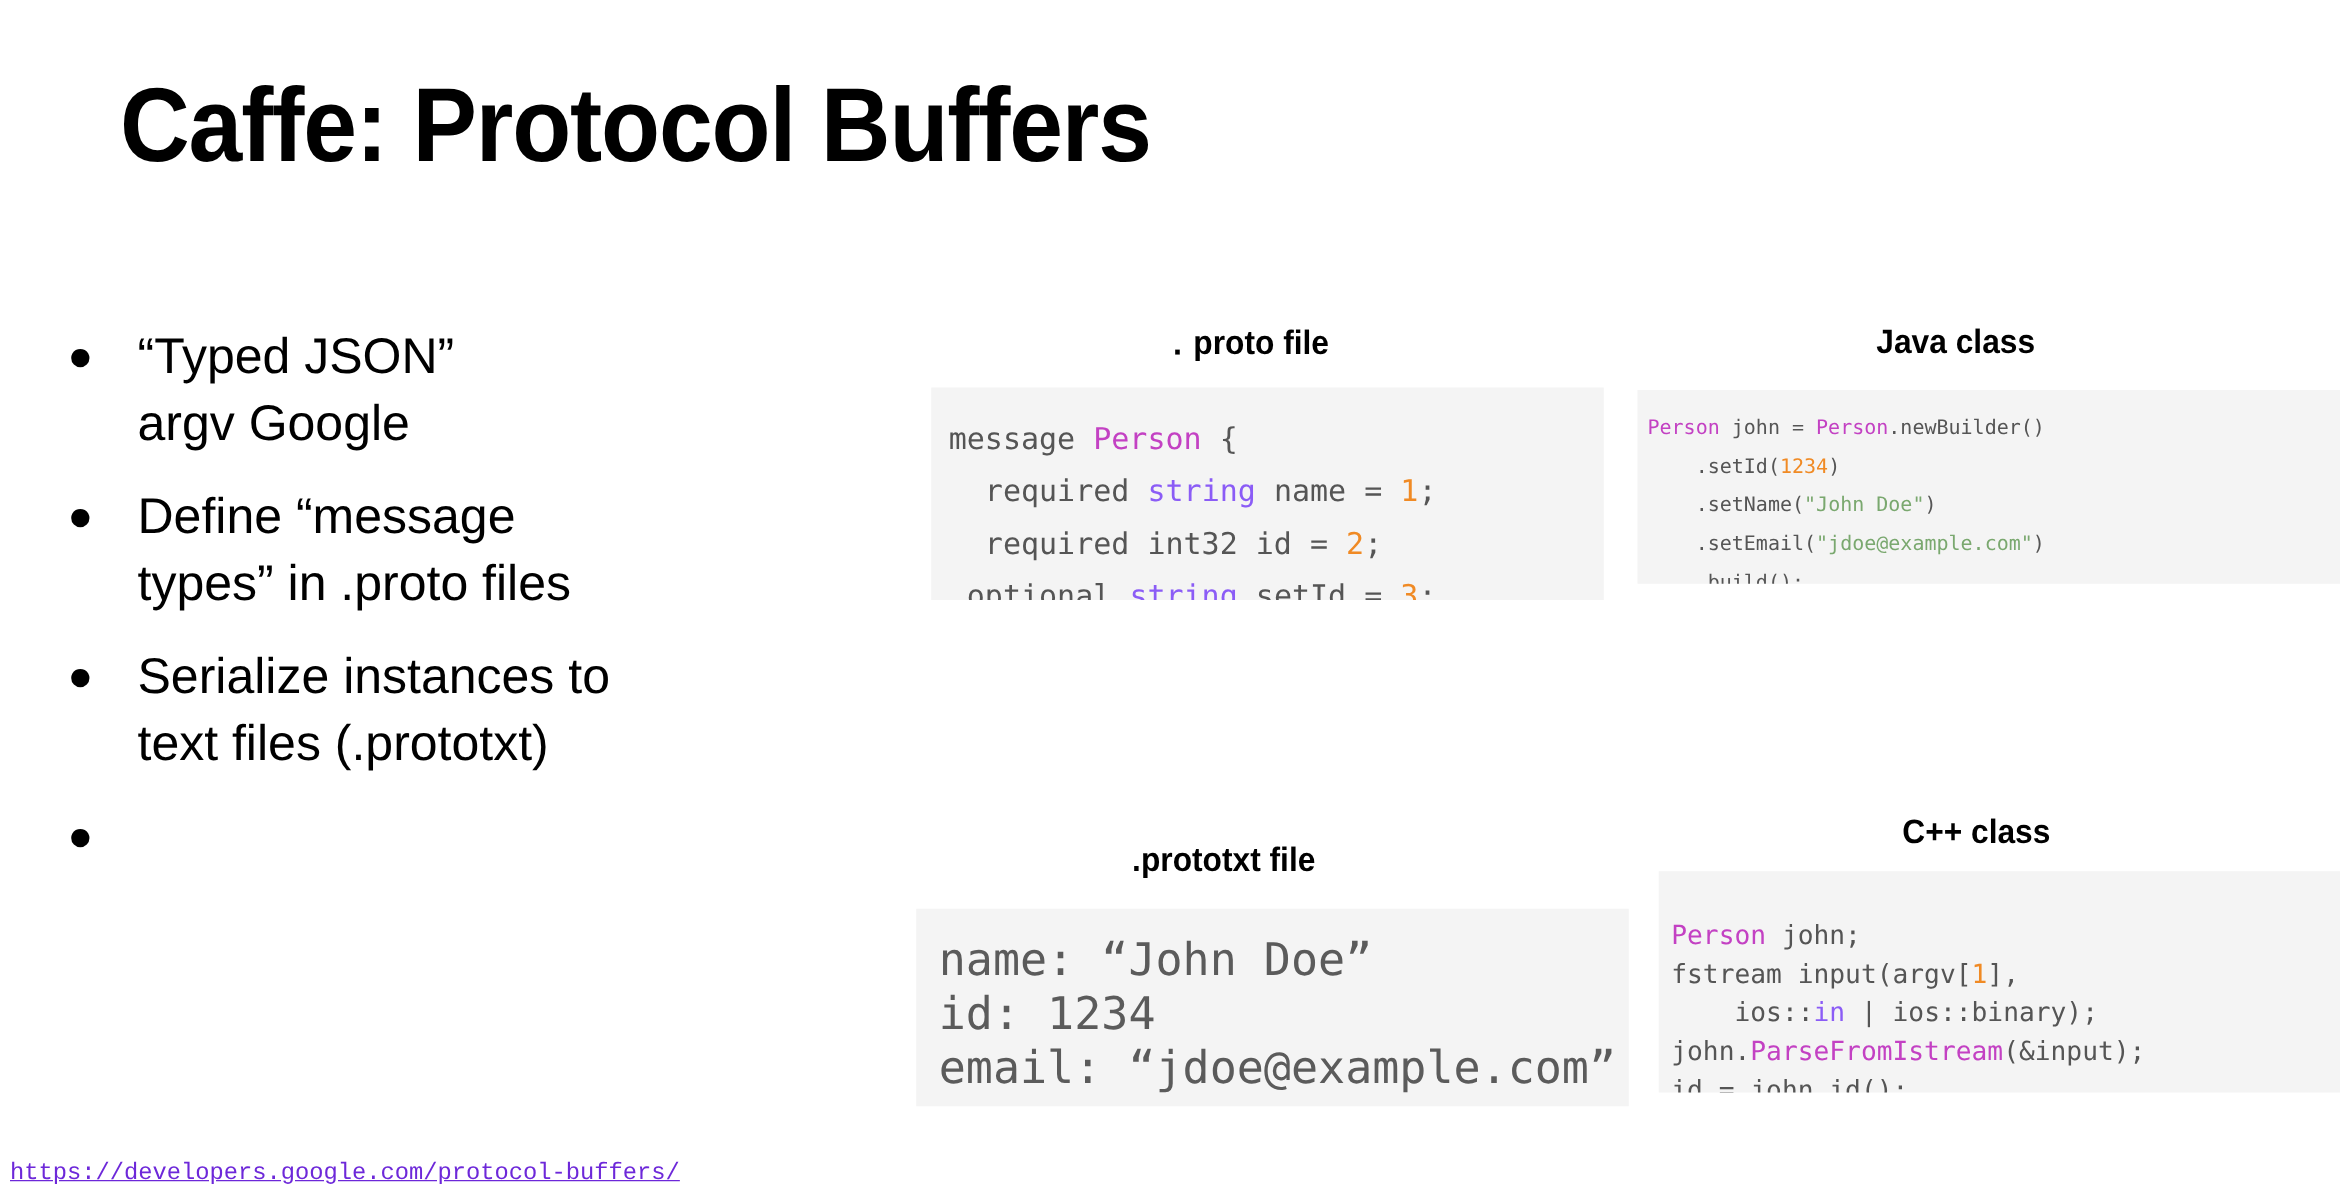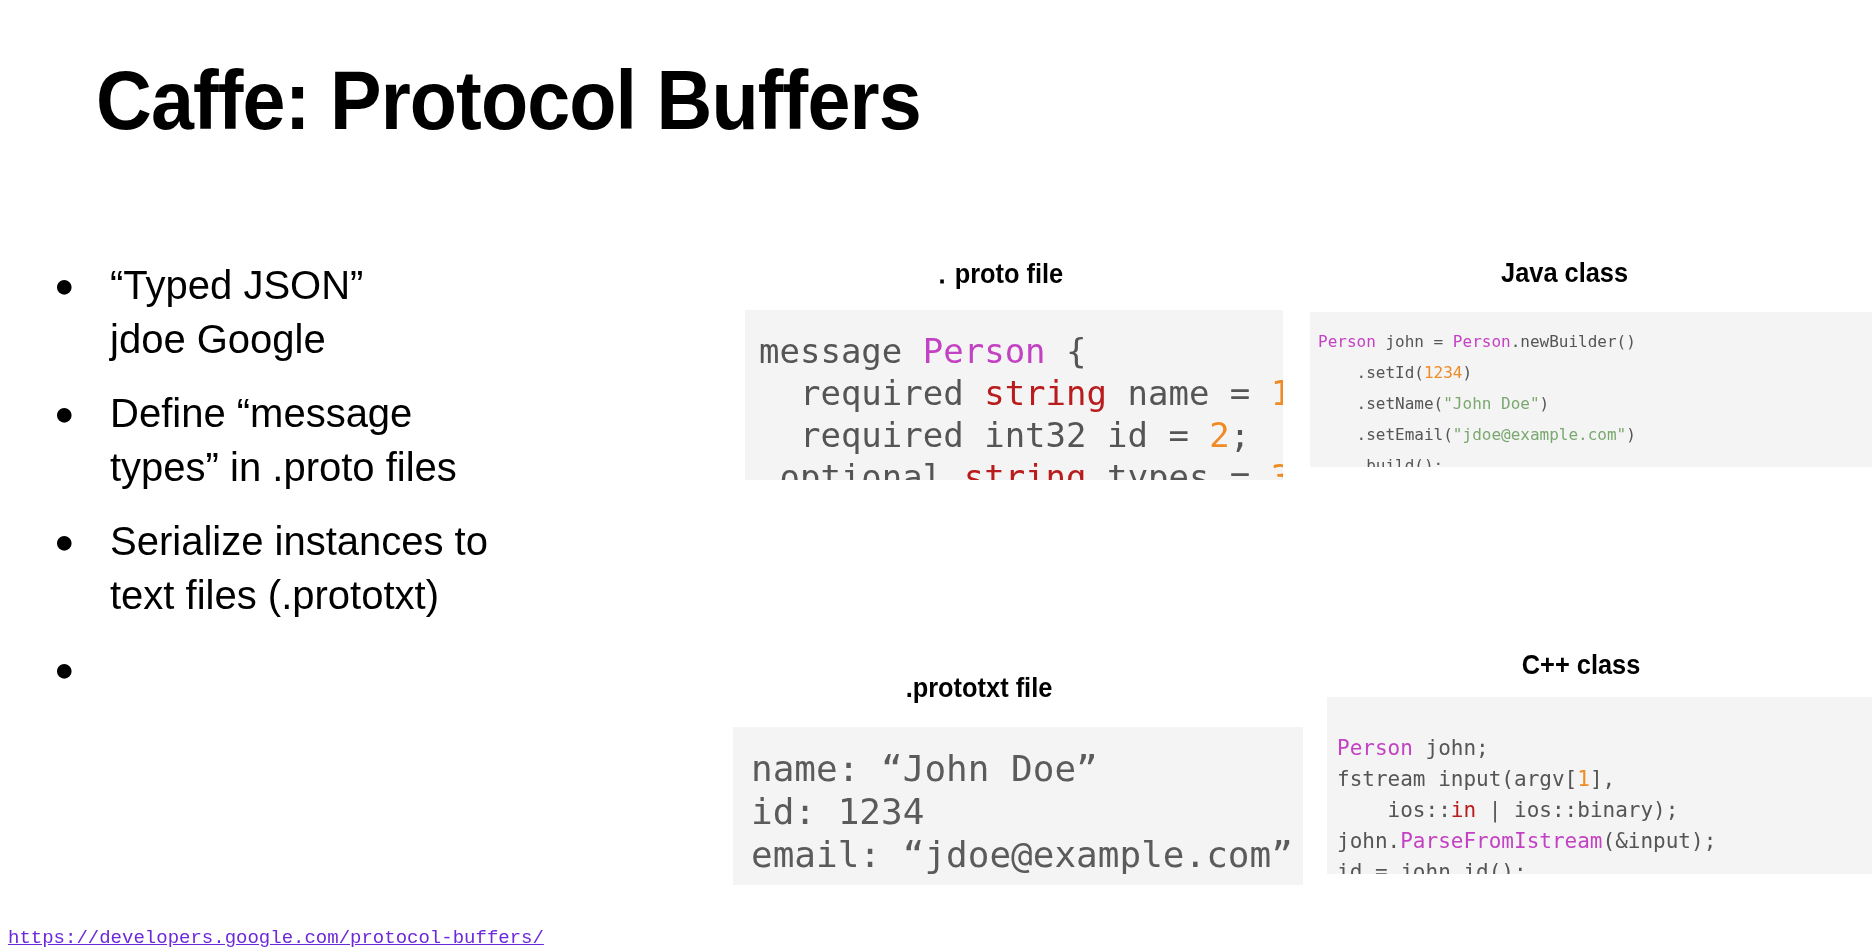--- a/index.html
+++ b/index.html
@@ -82,21 +82,21 @@
     white-space: pre;
   }
 
   
   #proto-heading { left: 925px; top: 256px; }
   #proto-panel {
     left: 745px; top: 310px; width: 538px; height: 170px;
     padding: 20px 0 0 14px;
   }
   #proto-panel pre {
-    font-size: 34px;
+    font-size: 24px;
     line-height: 42px;
     color: #555555;
   }
 
   
   #java-heading { left: 1497px; top: 258px; }
   #java-panel {
     left: 1310px; top: 312px; width: 562px; height: 155px;
     padding: 14px 0 0 8px;
   }
@@ -127,21 +127,21 @@
   }
   #cpp-panel pre {
     font-size: 21px;
     line-height: 31px;
     color: #555555;
     margin-top: 24px;
   }
 
   
   .tok-type   { color: #c341c3; }
-  .tok-kw     { color: #b91c1c; }
+  .tok-kw     { color: #8b5cf6; }
   .tok-num    { color: #f08a24; }
   .tok-str    { color: #7aa86f; }
   .tok-plain  { color: #555555; }
 
   
   #footer-link {
     position: absolute;
     left: 8px;
     top: 927px;
     font-size: 19px;
@@ -154,21 +154,21 @@
 </head>
 <body>
 
 <div id="slide-title">Caffe: Protocol Buffers</div>
 
 <div id="bullet-list">
 
   <div class="bullet-row">
     <span class="bullet-dot">●</span>
     <span class="bullet-text">“Typed JSON”
-jdoe Google</span>
+argv Google</span>
   </div>
 
   <div class="bullet-row">
     <span class="bullet-dot">●</span>
     <span class="bullet-text">Define “message
 types” in .proto files</span>
   </div>
 
   <div class="bullet-row">
     <span class="bullet-dot">●</span>
@@ -181,21 +181,21 @@
   </div>
 
 </div>
 
 <div class="panel-heading" id="proto-heading">．proto file</div>
 
 <div class="code-panel" id="proto-panel">
   <pre><span class="tok-plain">message </span><span class="tok-type">Person</span><span class="tok-plain"> {
   required </span><span class="tok-kw">string</span><span class="tok-plain"> name = </span><span class="tok-num">1</span><span class="tok-plain">;
   required int32 id = </span><span class="tok-num">2</span><span class="tok-plain">;
- optional </span><span class="tok-kw">string</span><span class="tok-plain"> types = </span><span class="tok-num">3</span><span class="tok-plain">;
+ optional </span><span class="tok-kw">string</span><span class="tok-plain"> setId = </span><span class="tok-num">3</span><span class="tok-plain">;
 }</span></pre>
 </div>
 
 <div class="panel-heading" id="java-heading">Java class</div>
 
 <div class="code-panel" id="java-panel">
   <pre><span class="tok-type">Person</span><span class="tok-plain"> john = </span><span class="tok-type">Person</span><span class="tok-plain">.newBuilder()
     .setId(</span><span class="tok-num">1234</span><span class="tok-plain">)
     .setName(</span><span class="tok-str">"John Doe"</span><span class="tok-plain">)
     .setEmail(</span><span class="tok-str">"jdoe@example.com"</span><span class="tok-plain">)

